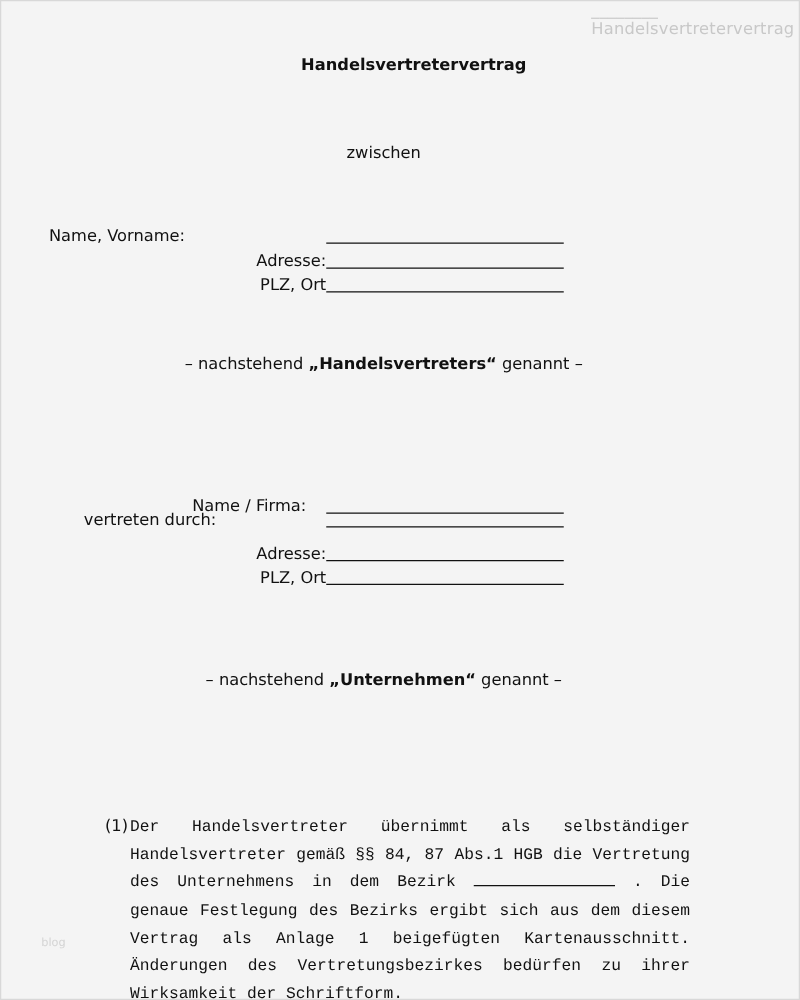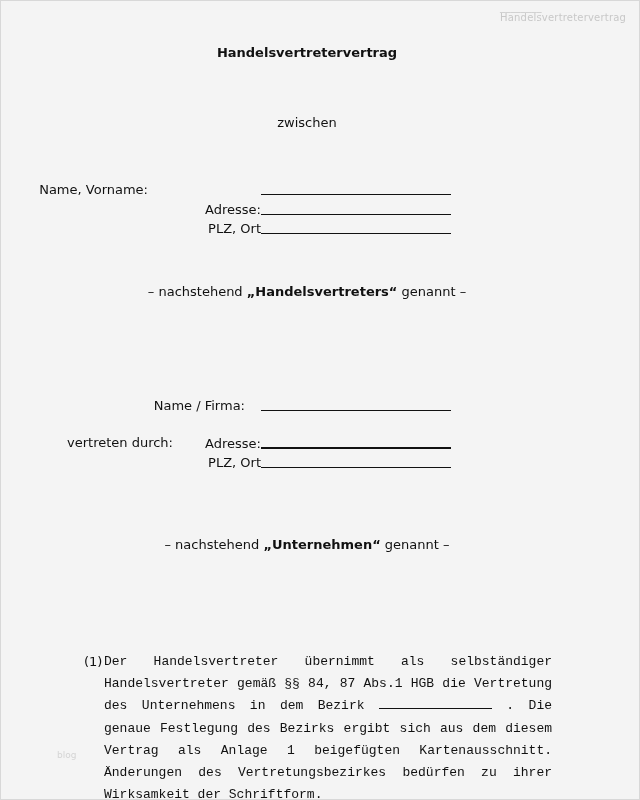--- a/index.html
+++ b/index.html
@@ -8,28 +8,28 @@
     background:#f4f4f4;
     font-family:"DejaVu Sans", sans-serif;
     color:#111;
     position:relative;
   }
   .page {
     position:absolute; left:0; top:0; width:638px; height:798px;
     border:1px solid #d8d8d8; background:#f4f4f4;
   }
   .watermark-top {
-    position:absolute; left:499px; top:0px; font-size:10px; color:#c8c8c8;
+    position:absolute; left:472px; top:0px; font-size:13px; color:#c8c8c8;
     letter-spacing:0.2px;
   }
   .watermark-blog {
-    position:absolute; left:56px; top:749px; font-size:9px; color:#d4d4d4;
+    position:absolute; left:32px; top:749px; font-size:9px; color:#d4d4d4;
   }
   .center { position:absolute; left:0; width:612px; text-align:center; font-size:13px; }
-  .title { top:44px; font-weight:bold; font-size:13px; }
+  .title { top:44px; font-weight:bold; font-size:13px;padding-left:24px; }
   .form-block { position:absolute; left:0; width:640px; font-size:13px; }
   .form-row { position:absolute; height:18px; line-height:18px; }
   .form-label { position:absolute; right:380px; white-space:nowrap; }
   .form-line {
     position:absolute; left:260px; width:190px; top:13px; border-bottom:1px solid #111;
   }
   .section-heading { top:605px; font-weight:bold; }
   .para {
     position:absolute; left:83px; top:650px; width:468px;
     font-size:13px; line-height:22.2px;
@@ -66,21 +66,21 @@
   <div class="center" style="top:283px;">
     <span>– nachstehend </span><b>„Handelsvertreters“</b><span> genannt –</span>
   </div>
 
 
   <div class="form-block">
     <div class="form-row" style="top:396px;width:624px;">
       <span class="form-label">Name / Firma:</span>
       <span class="form-line"></span>
     </div>
-    <div class="form-row" style="top:433px;width:552px;">
+    <div class="form-row" style="top:407px;width:552px;">
       <span class="form-label">vertreten durch:</span>
       <span class="form-line"></span>
     </div>
     <div class="form-row" style="top:434px;width:640px;">
       <span class="form-label">Adresse:</span>
       <span class="form-line"></span>
     </div>
     <div class="form-row" style="top:453px;width:640px;">
       <span class="form-label">PLZ, Ort</span>
       <span class="form-line"></span>

